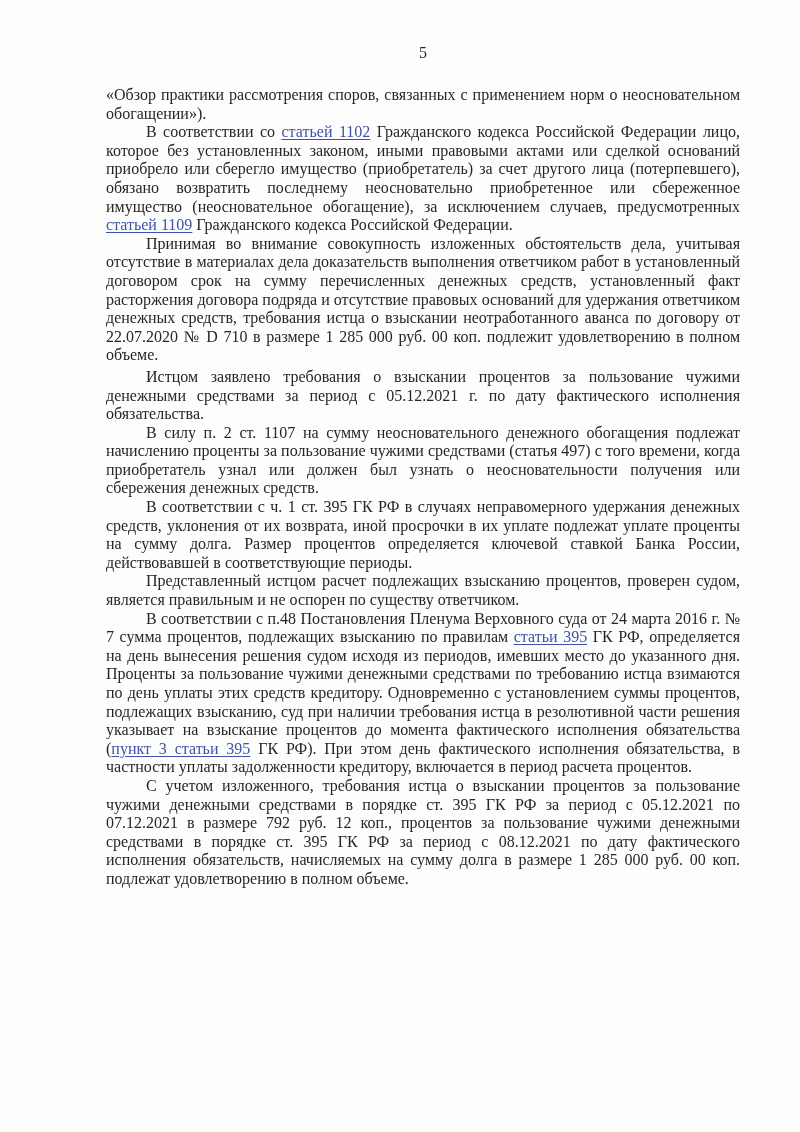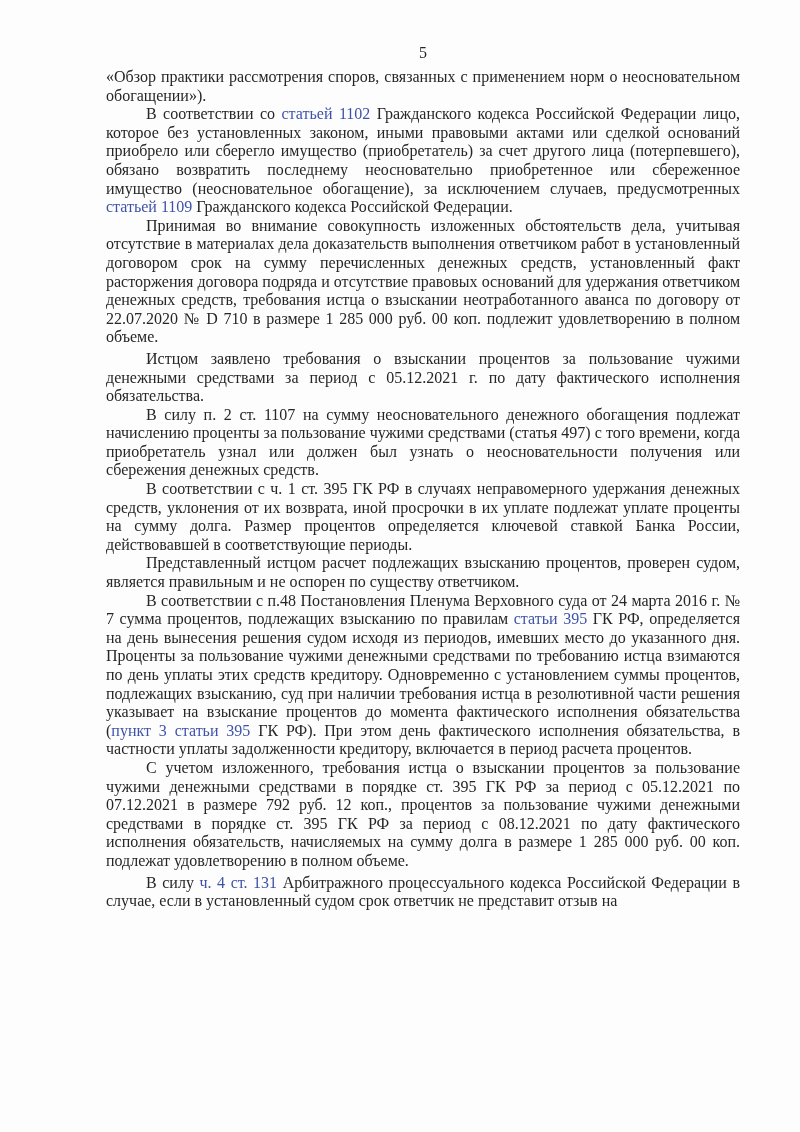--- a/index.html
+++ b/index.html
@@ -22,49 +22,49 @@
   }
   .page-number{
     position:absolute;
     top:44px;left:106px;width:634px;
     text-align:center;
     font-size:16px;line-height:18px;
     color:var(--fg);
   }
   .content{
     position:absolute;
-    top:68px;left:106px;width:634px;
+    top:86px;left:106px;width:634px;
     font-size:16px;
     line-height:18.6px;
     text-align:justify;
     text-justify:inter-word;
     color:var(--fg);
   }
   .content p{
     margin:0;
     padding:0;
   }
   .content p.indent{ text-indent:40px; }
   .content p.gap{ margin-top:3px; }
   .doc-link{
     color:var(--link);
+    text-decoration:underline;
     text-underline-offset:2px;
     cursor:pointer;
   }
 </style>
 </head>
 <body>
 
 <div class="page">
   <div class="page-number">5</div>
   <div class="content">
       <p><span>«Обзор практики рассмотрения споров, связанных с применением норм о неосновательном обогащении»).</span></p>
       <p class="indent"><span>В соответствии со </span><span class="doc-link">статьей 1102</span><span> Гражданского кодекса Российской Федерации лицо, которое без установленных законом, иными правовыми актами или сделкой оснований приобрело или сберегло имущество (приобретатель) за счет другого лица (потерпевшего), обязано возвратить последнему неосновательно приобретенное или сбереженное имущество (неосновательное обогащение), за исключением случаев, предусмотренных </span><span class="doc-link">статьей 1109</span><span> Гражданского кодекса Российской Федерации.</span></p>
       <p class="indent"><span>Принимая во внимание совокупность изложенных обстоятельств дела, учитывая отсутствие в материалах дела доказательств выполнения ответчиком работ в установленный договором срок на сумму перечисленных денежных средств, установленный факт расторжения договора подряда и отсутствие правовых оснований для удержания ответчиком денежных средств, требования истца о взыскании неотработанного аванса по договору от 22.07.2020 № D 710 в размере 1 285 000 руб. 00 коп. подлежит удовлетворению в полном объеме.</span></p>
       <p class="indent gap"><span>Истцом заявлено требования о взыскании процентов за пользование чужими денежными средствами за период с 05.12.2021 г. по дату фактического исполнения обязательства.</span></p>
       <p class="indent"><span>В силу п. 2 ст. 1107 на сумму неосновательного денежного обогащения подлежат начислению проценты за пользование чужими средствами (статья 497) с того времени, когда приобретатель узнал или должен был узнать о неосновательности получения или сбережения денежных средств.</span></p>
       <p class="indent"><span>В соответствии с ч. 1 ст. 395 ГК РФ в случаях неправомерного удержания денежных средств, уклонения от их возврата, иной просрочки в их уплате подлежат уплате проценты на сумму долга. Размер процентов определяется ключевой ставкой Банка России, действовавшей в соответствующие периоды.</span></p>
       <p class="indent"><span>Представленный истцом расчет подлежащих взысканию процентов, проверен судом, является правильным и не оспорен по существу ответчиком.</span></p>
       <p class="indent"><span>В соответствии с п.48 Постановления Пленума Верховного суда от 24 марта 2016 г. № 7 сумма процентов, подлежащих взысканию по правилам </span><span class="doc-link">статьи 395</span><span> ГК РФ, определяется на день вынесения решения судом исходя из периодов, имевших место до указанного дня. Проценты за пользование чужими денежными средствами по требованию истца взимаются по день уплаты этих средств кредитору. Одновременно с установлением суммы процентов, подлежащих взысканию, суд при наличии требования истца в резолютивной части решения указывает на взыскание процентов до момента фактического исполнения обязательства (</span><span class="doc-link">пункт 3 статьи 395</span><span> ГК РФ). При этом день фактического исполнения обязательства, в частности уплаты задолженности кредитору, включается в период расчета процентов.</span></p>
       <p class="indent"><span>С учетом изложенного, требования истца о взыскании процентов за пользование чужими денежными средствами в порядке ст. 395 ГК РФ за период с 05.12.2021 по 07.12.2021 в размере 792 руб. 12 коп., процентов за пользование чужими денежными средствами в порядке ст. 395 ГК РФ за период с 08.12.2021 по дату фактического исполнения обязательств, начисляемых на сумму долга в размере 1 285 000 руб. 00 коп. подлежат удовлетворению в полном объеме.</span></p>
-      <p class="indent gap"><span>В силу </span><span class="doc-link">ч. 4 ст. 131</span><span> Арбитражного процессуального кодекса Российской Федерации в случае, если в установленный судом срок ответчик не представит отзыв на</span></p>
     </div>
 </div>
 
 </body></html>

